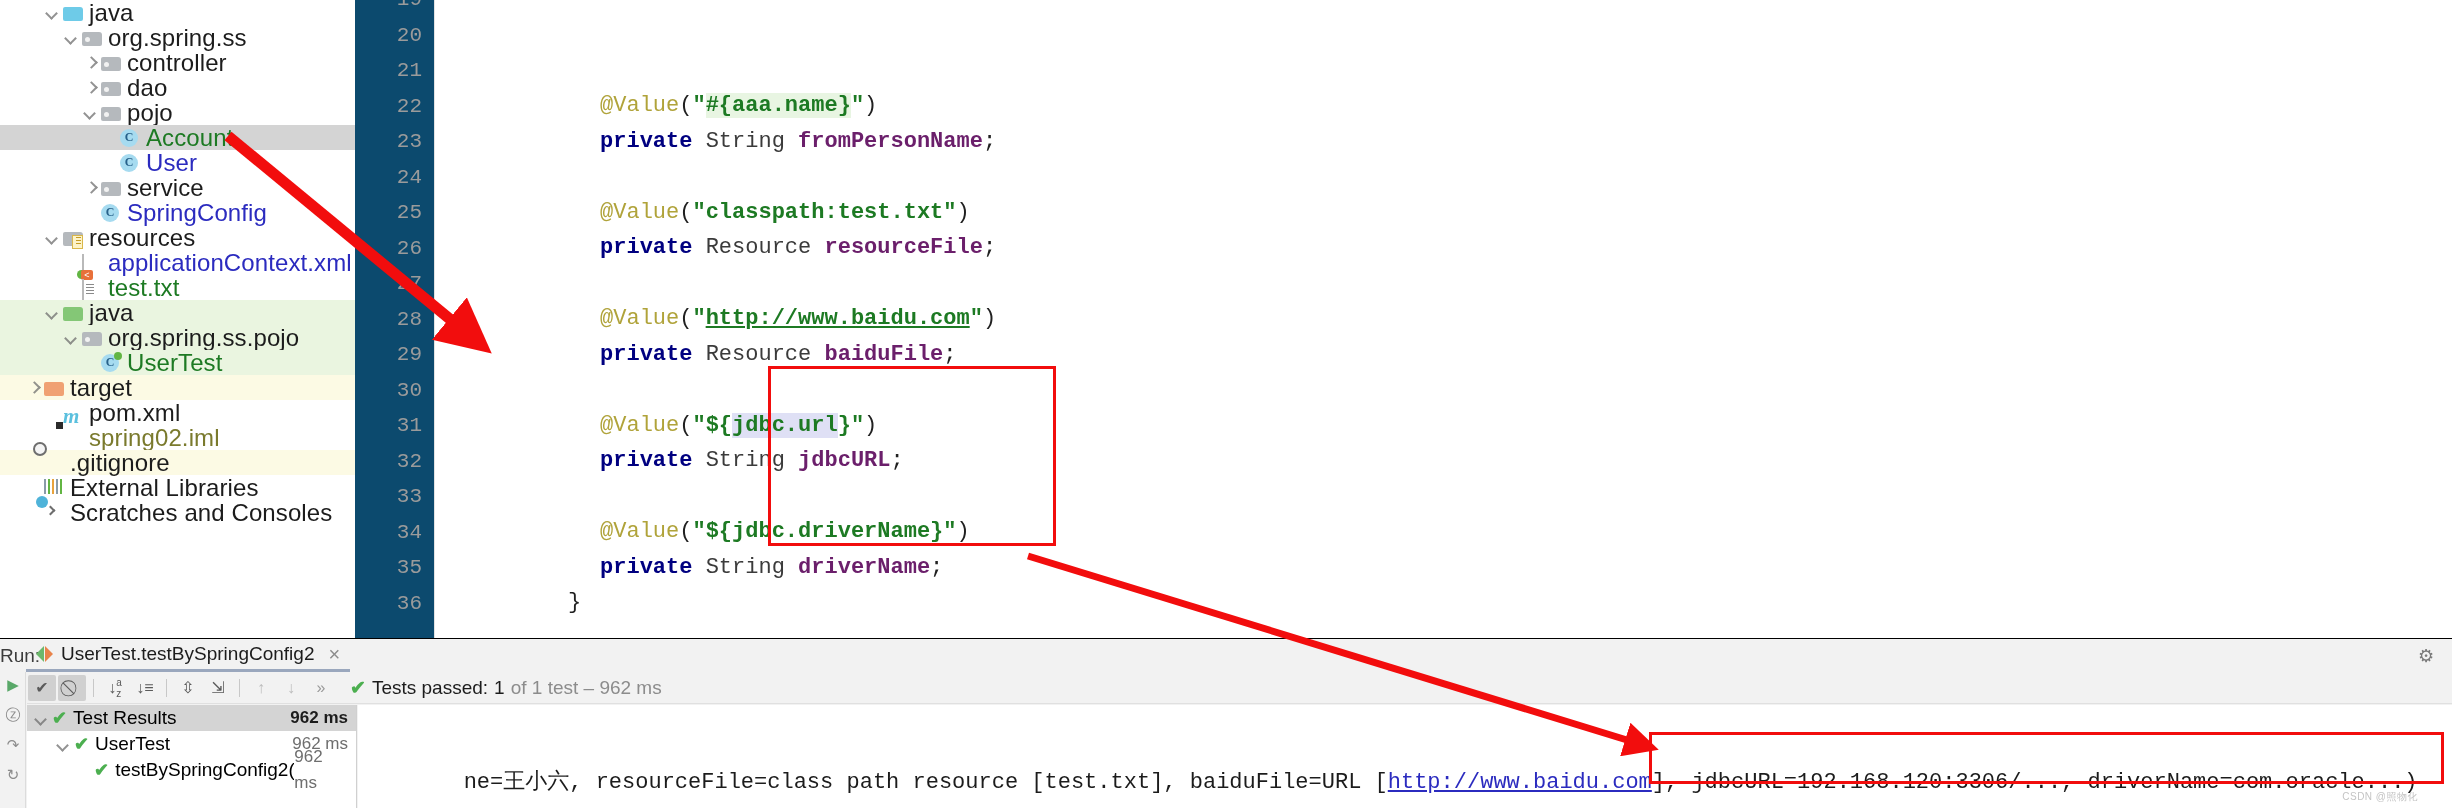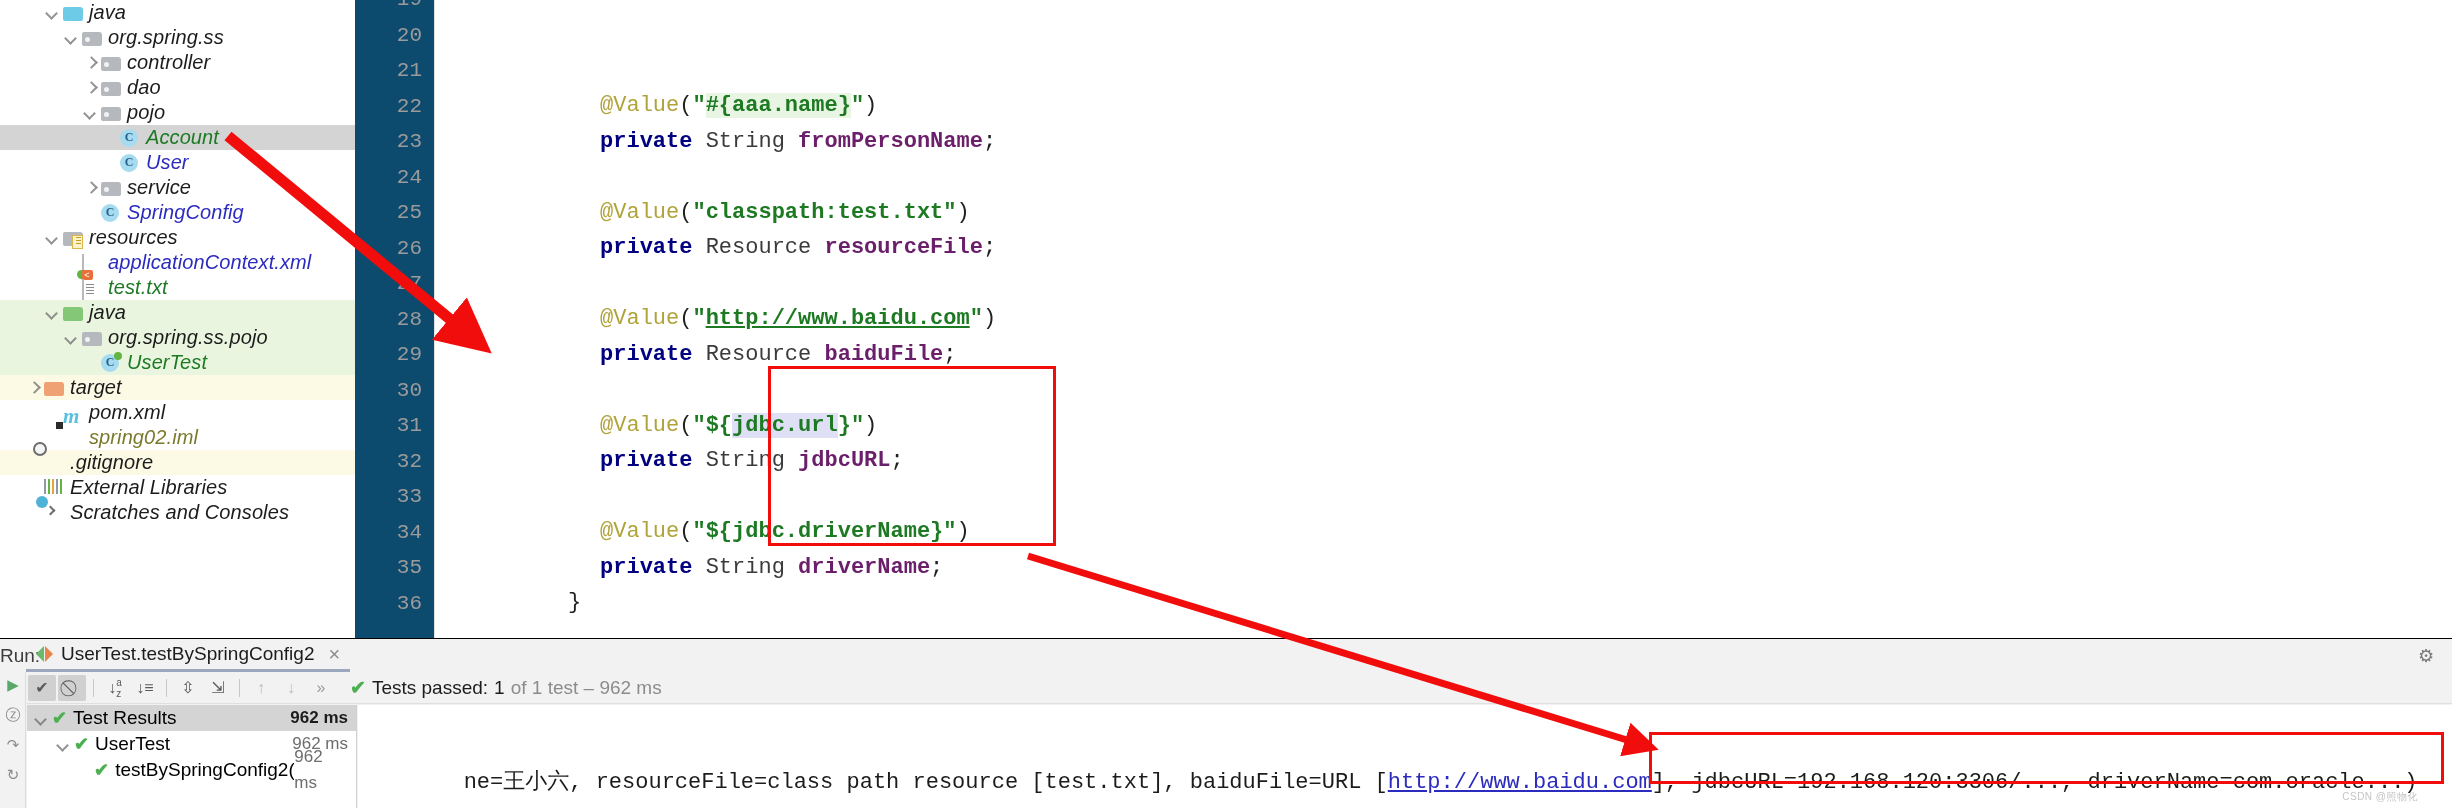--- a/index.html
+++ b/index.html
@@ -36,21 +36,21 @@
   }
   .arrow.down::after {
     left:1px; top:3px; width:7px; height:7px;
     border-width:0 0 2px 2px; transform:rotate(-45deg);
   }
   .arrow.right::after {
     left:3px; top:2px; width:7px; height:7px;
     border-width:2px 2px 0 0; transform:rotate(45deg);
   }
   .ico { width:20px; height:18px; flex:0 0 20px; margin-right:6px; position:relative; }
-  .lbl { font-size:20px; letter-spacing:.1px;font-style:italic; }
+  .lbl { font-size:24px; letter-spacing:.1px; }
 
   
   .f-blue   { background:#6ecbe8; border-radius:2px 3px 2px 2px; }
   .f-gray   { background:#b5b9bd; border-radius:2px 3px 2px 2px; }
   .f-green  { background:#84c776; border-radius:2px 3px 2px 2px; }
   .f-orange { background:#f0a173; border-radius:2px 3px 2px 2px; }
   .f-pkg    { background:#b5b9bd; border-radius:2px 3px 2px 2px; position:relative; }
   .f-pkg::after{
     content:""; position:absolute; left:3px; top:5px;
     width:5px; height:5px; border-radius:50%; background:#f2f2f2;

